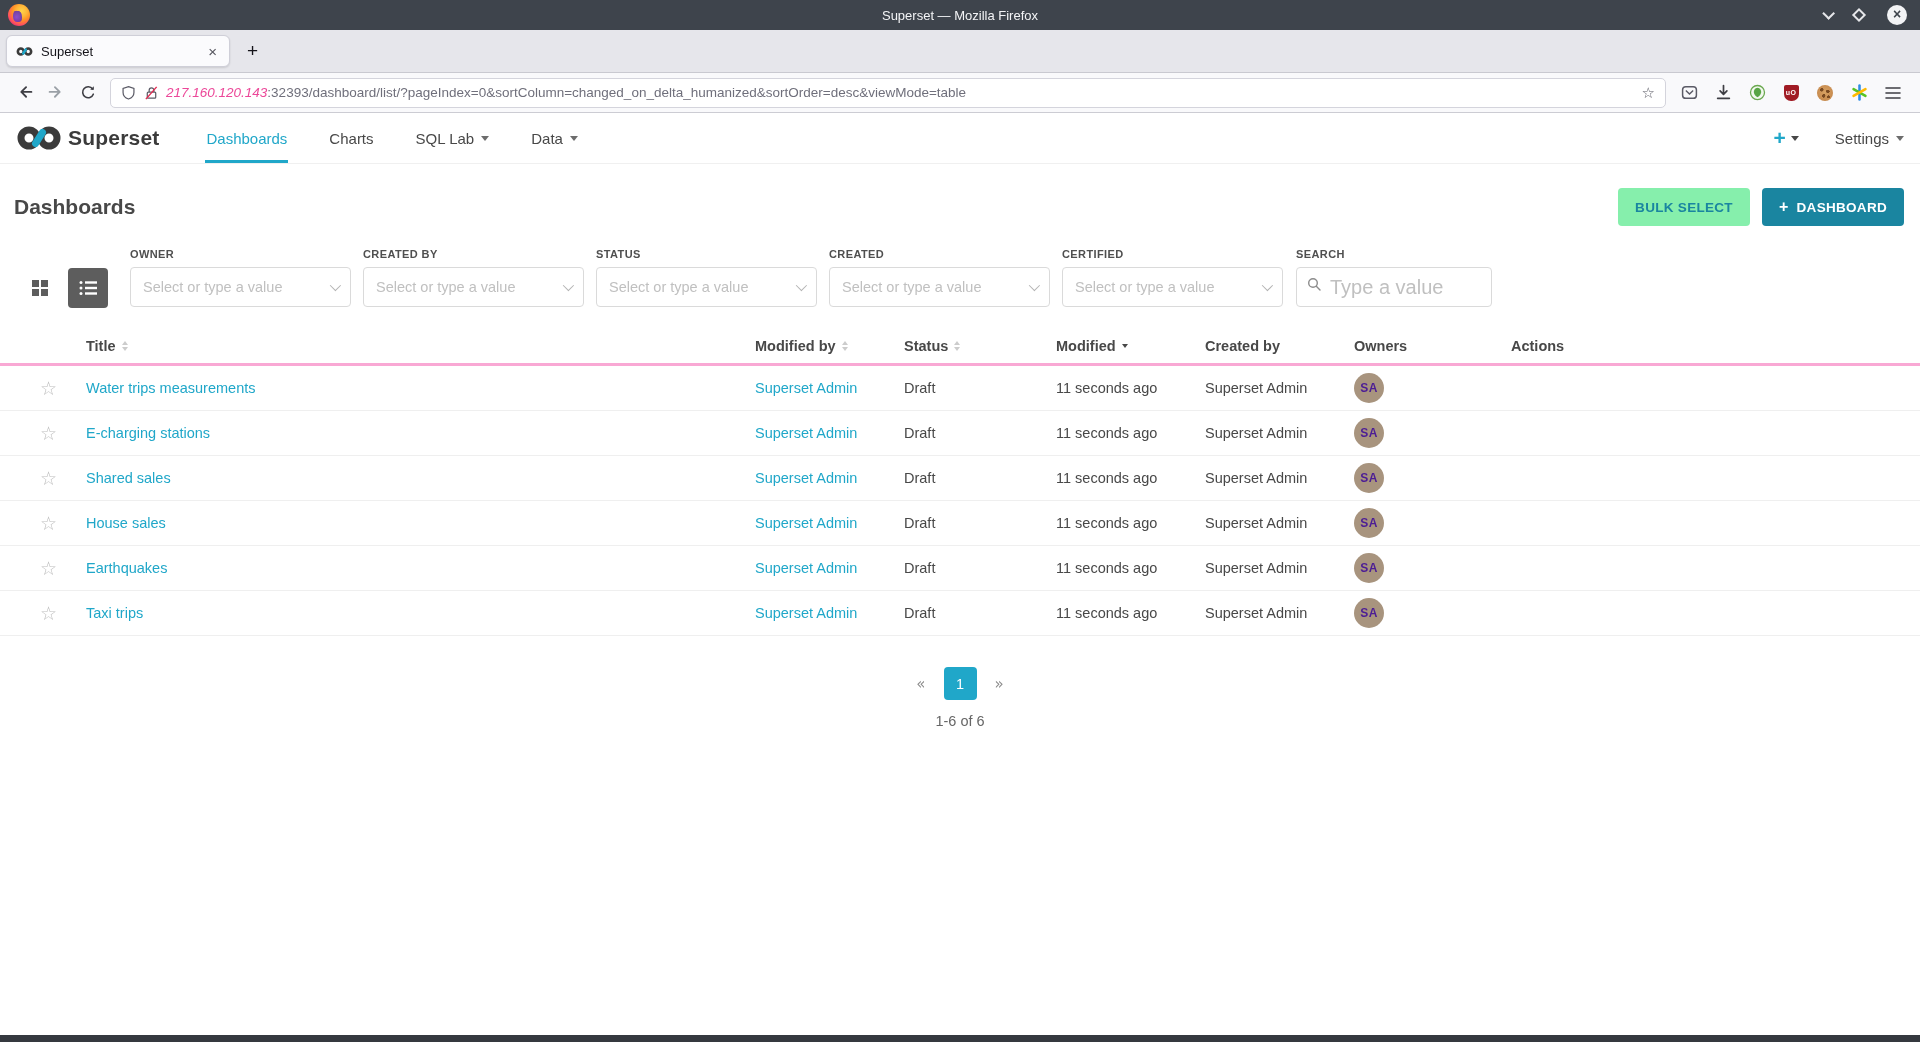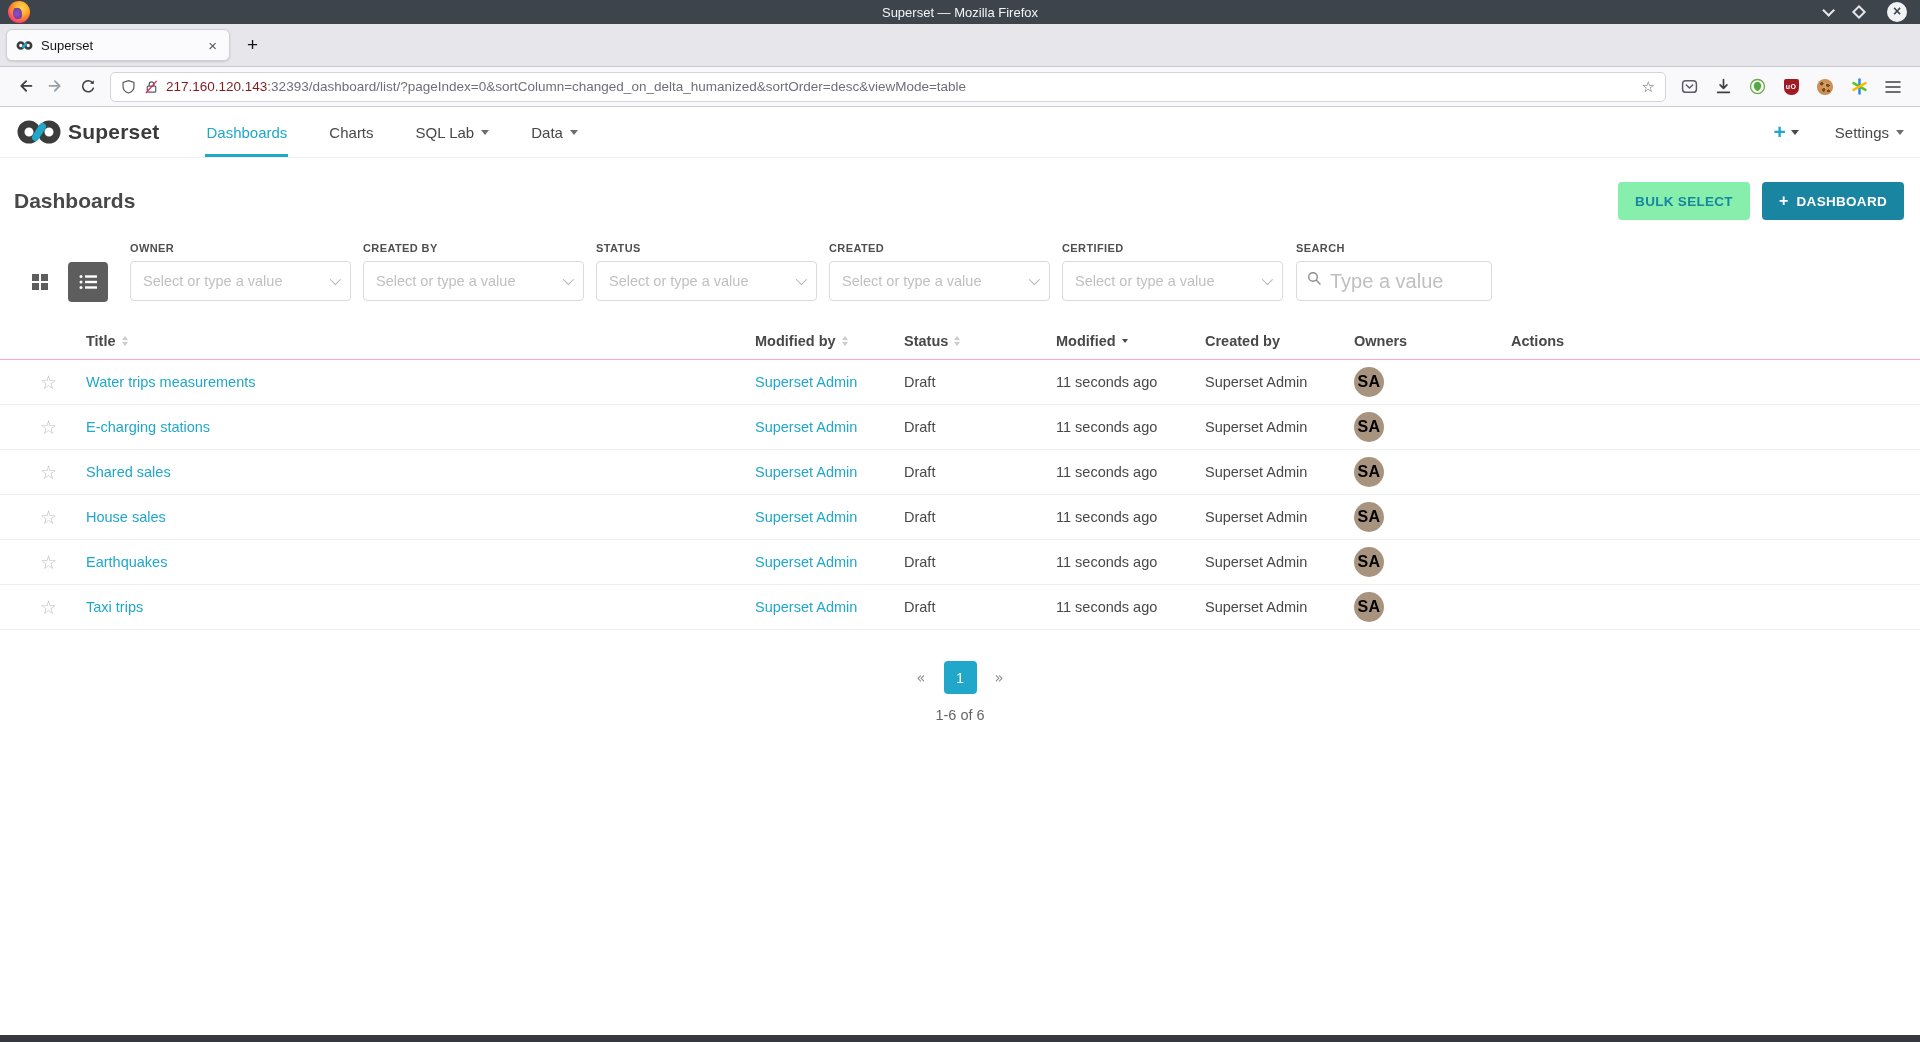--- a/index.html
+++ b/index.html
@@ -1,20 +1,20 @@
 <!DOCTYPE html>
 <html><head>
 <meta charset="utf-8">
 <style>
   * { box-sizing: border-box; margin: 0; padding: 0; }
   html,body { width:1920px; height:1042px; overflow:hidden; }
   body { font-family:"Liberation Sans", sans-serif; background:#fff; position:relative; }
 
   
-  .titlebar { height:24px; background:#3e444c; display:flex; align-items:center; position:relative; }
+  .titlebar { height:30px; background:#3e444c; display:flex; align-items:center; position:relative; }
   .fx-logo { width:22px; height:22px; border-radius:50%; margin-left:8px; z-index:2;
     background: radial-gradient(circle at 62% 32%, #ffd54a 0%, #ffb437 28%, #ff9226 45%, #ff4f5e 68%, #d02579 88%, #8a2387 100%); }
   .fx-logo:after { content:""; display:block; width:9px; height:12px; margin:6px 0 0 5px; border-radius:50% 60% 40% 50%;
     background: radial-gradient(circle at 40% 60%, #7542e5 0%, #5b2bb0 70%, transparent 75%); opacity:.85; }
   .win-title { position:absolute; left:0; right:0; text-align:center; color:#f3f4f6; font-size:13px; }
   .win-controls { margin-left:auto; display:flex; align-items:center; gap:23px; padding-right:13px; z-index:2; }
   .wc-min { width:9px; height:9px; border-right:2px solid #e6e7ea; border-bottom:2px solid #e6e7ea; transform:rotate(45deg) translateY(-3px); }
   .wc-max { width:10px; height:10px; border:2px solid #e6e7ea; transform:rotate(45deg); }
   .wc-close { width:20px; height:20px; border-radius:50%; background:#f2f3f5; color:#3e444c; font-size:14px; line-height:19px; text-align:center; font-weight:bold; }
 
@@ -25,21 +25,21 @@
   .tab-label { flex:1; margin-left:8px; white-space:nowrap; overflow:hidden; }
   .tab-close { color:#55555e; font-size:15px; padding:0 3px; }
   .newtab-btn { font-size:19px; color:#15141a; padding:2px 11px; margin-left:6px; }
 
   
   .toolbar { height:40px; background:#f9f9fb; border-bottom:1px solid #ccccd3; display:flex; align-items:center; padding:0 8px; }
   .nav-ico { width:32px; height:30px; display:flex; align-items:center; justify-content:center; }
   .urlbar { flex:1; height:30px; margin:0 8px 0 6px; background:#fff; border:1px solid #d4d4dc; border-radius:5px;
     display:flex; align-items:center; padding:0 10px; min-width:0; }
   .url-text { font-size:13.5px; margin-left:7px; white-space:nowrap; overflow:hidden; }
-  .url-host { color:#7f1d1d; }
+  .url-host { color:#ec4899;font-style:italic; }
   .url-rest { color:#6f6f7b; }
   .url-star { margin-left:auto; color:#5b5b66; font-family:"DejaVu Sans",sans-serif; font-size:15px; padding-left:8px; }
   .tb-right { display:flex; align-items:center; gap:4px; padding-right:4px; }
   .tb-right .nav-ico { width:30px; }
   .ubo-shield { width:15px; height:16px; background:#a01b24; border-radius:2px 2px 7px 7px; color:#fff; font-size:7px; font-weight:bold;
     display:flex; align-items:center; justify-content:center; letter-spacing:.3px; }
   .cookie { width:16px; height:16px; border-radius:50%;
     background: radial-gradient(circle at 30% 30%, #7a4a21 1.6px, transparent 1.9px),
                 radial-gradient(circle at 68% 40%, #7a4a21 1.6px, transparent 1.9px),
                 radial-gradient(circle at 42% 68%, #7a4a21 1.6px, transparent 1.9px),
@@ -84,31 +84,31 @@
   .search-group { margin-left:1px; position:relative; }
   .search-input { width:196px; height:40px; border:1px solid #dadada; border-radius:4px; padding:0 10px 0 33px;
     font-family:inherit; font-size:20px; color:#484848; outline:none; }
   .search-input::placeholder { color:#c0c0c0; }
   .search-mag { position:absolute; left:11px; top:29px; }
 
   
   .list-table { margin-top:21px; }
   .thead, .trow { display:grid; grid-template-columns:46px 669px 149px 152px 149px 149px 157px 1fr;
     align-items:center; padding-left:40px; }
-  .thead { height:37px; border-bottom:1px solid #f9a8d4; font-size:14.5px; font-weight:bold; color:#484848; }
+  .thead { height:37px; border-bottom:3px solid #f9a8d4; font-size:14.5px; font-weight:bold; color:#484848; }
   .th { display:flex; align-items:center; gap:6px; }
   .sort { display:flex; flex-direction:column; gap:2px; }
   .sort i { display:block; width:0; height:0; border-left:3.5px solid transparent; border-right:3.5px solid transparent; }
   .sort .up { border-bottom:4px solid #cccccc; }
   .sort .dn { border-top:4px solid #cccccc; }
   .sort .dark { border-top-color:#484848; }
   .trow { height:45px; border-bottom:1px solid #efefef; font-size:14.5px; color:#484848; }
   .row-star { color:#bdbdbd; font-family:"DejaVu Sans",sans-serif; font-size:19px; }
   .cell-link { color:#20a7c9; text-decoration:none; }
-  .avatar { width:30px; height:30px; border-radius:50%; background:#a8947e; color:#000000; font-size:16px; font-weight:bold;
+  .avatar { width:30px; height:30px; border-radius:50%; background:#a8947e; color:#4c1d95; font-size:12px; font-weight:bold;
     display:flex; align-items:center; justify-content:center; letter-spacing:.5px; }
 
   
   .pager { display:flex; align-items:center; justify-content:center; gap:9px; margin-top:31px; }
   .pg-arrow { color:#8c8c8c; font-size:15px; padding:4px 9px; font-family:"DejaVu Sans",sans-serif; }
   .pg-active { width:33px; height:33px; background:#20a7c9; border-radius:4px; color:#fff; font-size:14.5px;
     display:flex; align-items:center; justify-content:center; }
   .pager-summary { text-align:center; color:#666; font-size:14.5px; margin-top:13px; }
 
   .bottom-edge { position:absolute; left:0; right:0; bottom:0; height:7px; background:#35393f; }

